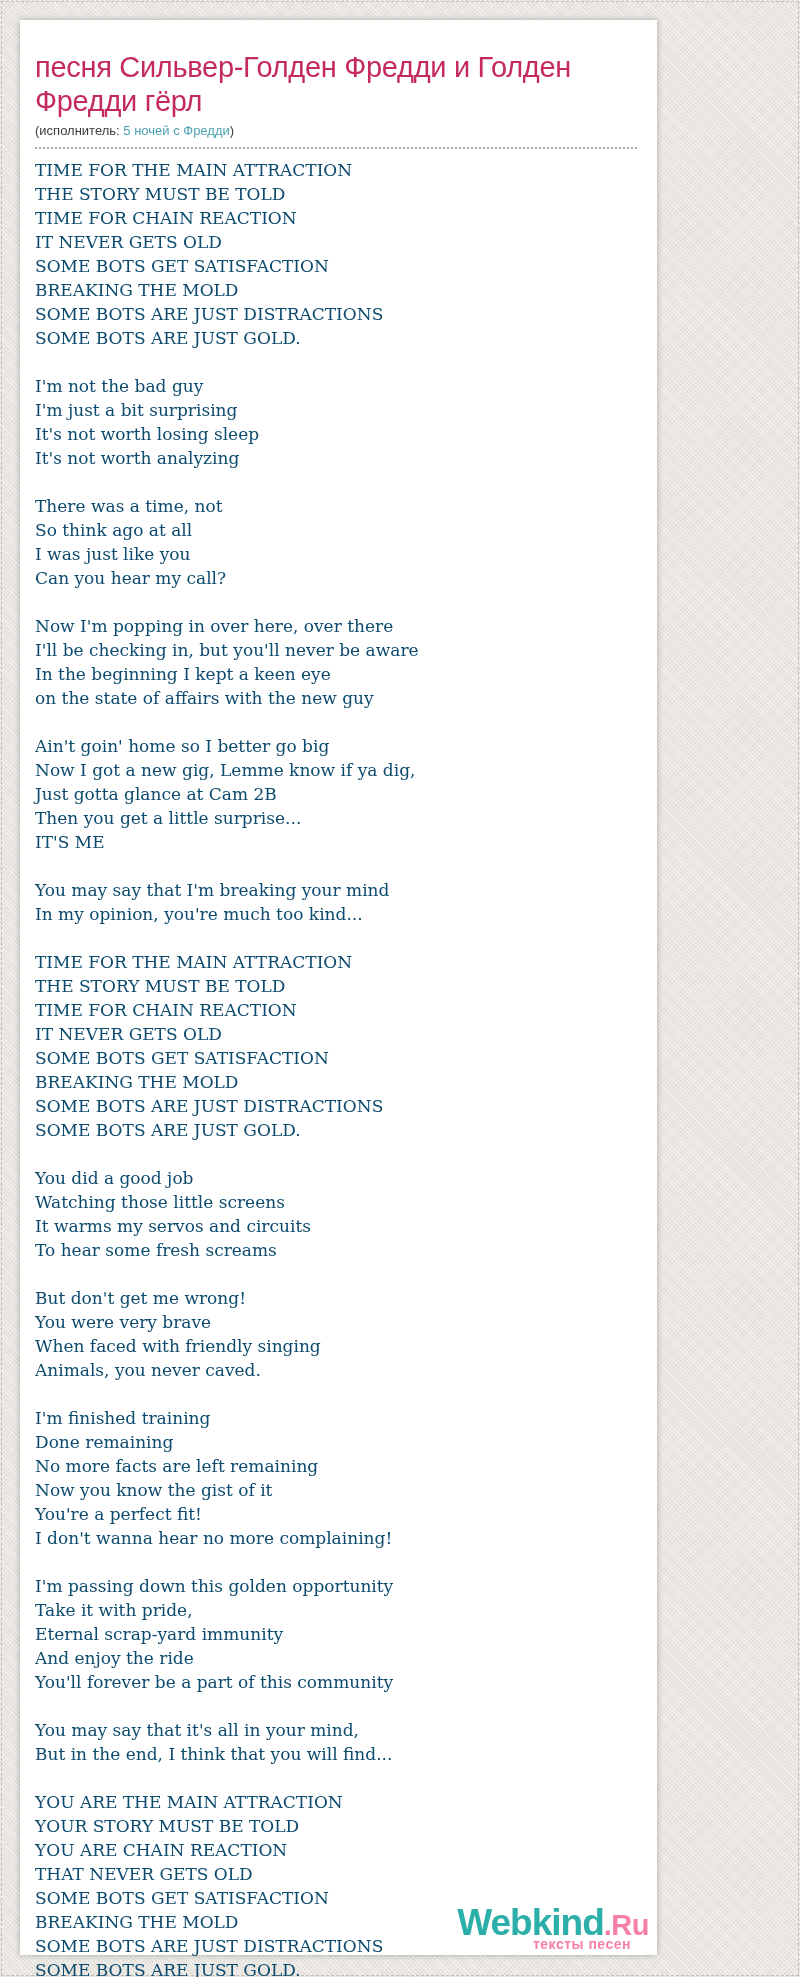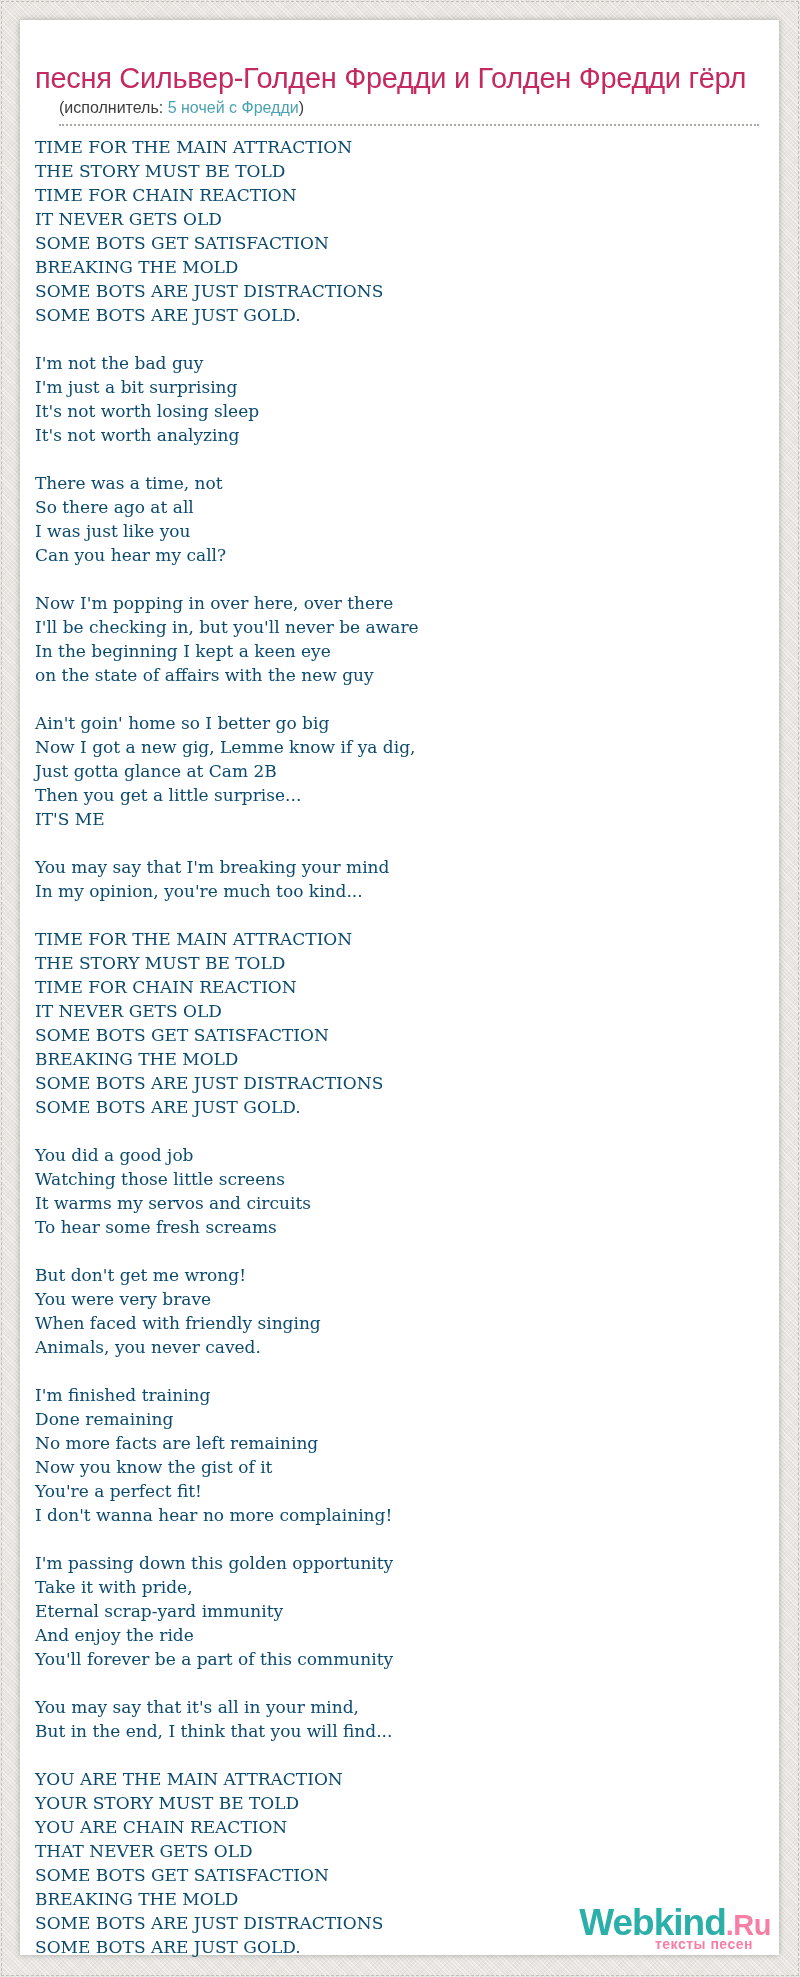--- a/index.html
+++ b/index.html
@@ -10,37 +10,36 @@
       repeating-linear-gradient(45deg, rgba(255,255,255,.45) 0 1px, transparent 1px 3px),
       repeating-linear-gradient(135deg, rgba(120,115,105,.07) 0 1px, transparent 1px 3px);
     font-family: "Liberation Sans", sans-serif;
   }
   .page-frame {
     position: absolute; inset: 1px;
     border: 1px dashed #c2bfb9;
     pointer-events: none;
   }
   .card {
-    position: absolute; left: 20px; top: 20px; width: 759px; height: 1935px;
+    position: absolute; left: 20px; top: 20px; width: 637px; height: 1935px;
     background: var(--card-background, #ffffff);
     box-shadow: 0 0 6px rgba(0,0,0,.28);
     box-sizing: border-box;
-    padding: 27px 20px 8px 15px;
+    padding: 16px 20px 8px 15px;
   }
   .title {
     margin: 14px 0 2px 0;
     font-size: 29px; line-height: 34px; font-weight: normal;
     letter-spacing: -0.3px;
     color: var(--title, #c42a5f);
   }
   .artist-line {
-    font-size: 16px; line-height: 22px; color: #3c3c3c;
+    font-size: 13px; line-height: 22px; color: #3c3c3c;
     padding-bottom: 5px;
     border-bottom: 2px dotted #adaaa5;
-    margin-left: 24px;
   }
   .artist-link {
     color: var(--artist-link, #4ba2b1);
     text-decoration: none; cursor: pointer;
   }
   .lyrics {
     margin-top: 9px;
     font-family: "DejaVu Serif", serif;
     font-size: 17px; line-height: 24px;
     color: #0c4a6e;
@@ -89,21 +88,21 @@
         <div class="lyric-line">SOME BOTS ARE JUST GOLD.</div>
       </div>
       <div class="stanza">
         <div class="lyric-line">I'm not the bad guy</div>
         <div class="lyric-line">I'm just a bit surprising</div>
         <div class="lyric-line">It's not worth losing sleep</div>
         <div class="lyric-line">It's not worth analyzing</div>
       </div>
       <div class="stanza">
         <div class="lyric-line">There was a time, not</div>
-        <div class="lyric-line">So there ago at all</div>
+        <div class="lyric-line">So think ago at all</div>
         <div class="lyric-line">I was just like you</div>
         <div class="lyric-line">Can you hear my call?</div>
       </div>
       <div class="stanza">
         <div class="lyric-line">Now I'm popping in over here, over there</div>
         <div class="lyric-line">I'll be checking in, but you'll never be aware</div>
         <div class="lyric-line">In the beginning I kept a keen eye</div>
         <div class="lyric-line">on the state of affairs with the new guy</div>
       </div>
       <div class="stanza">

